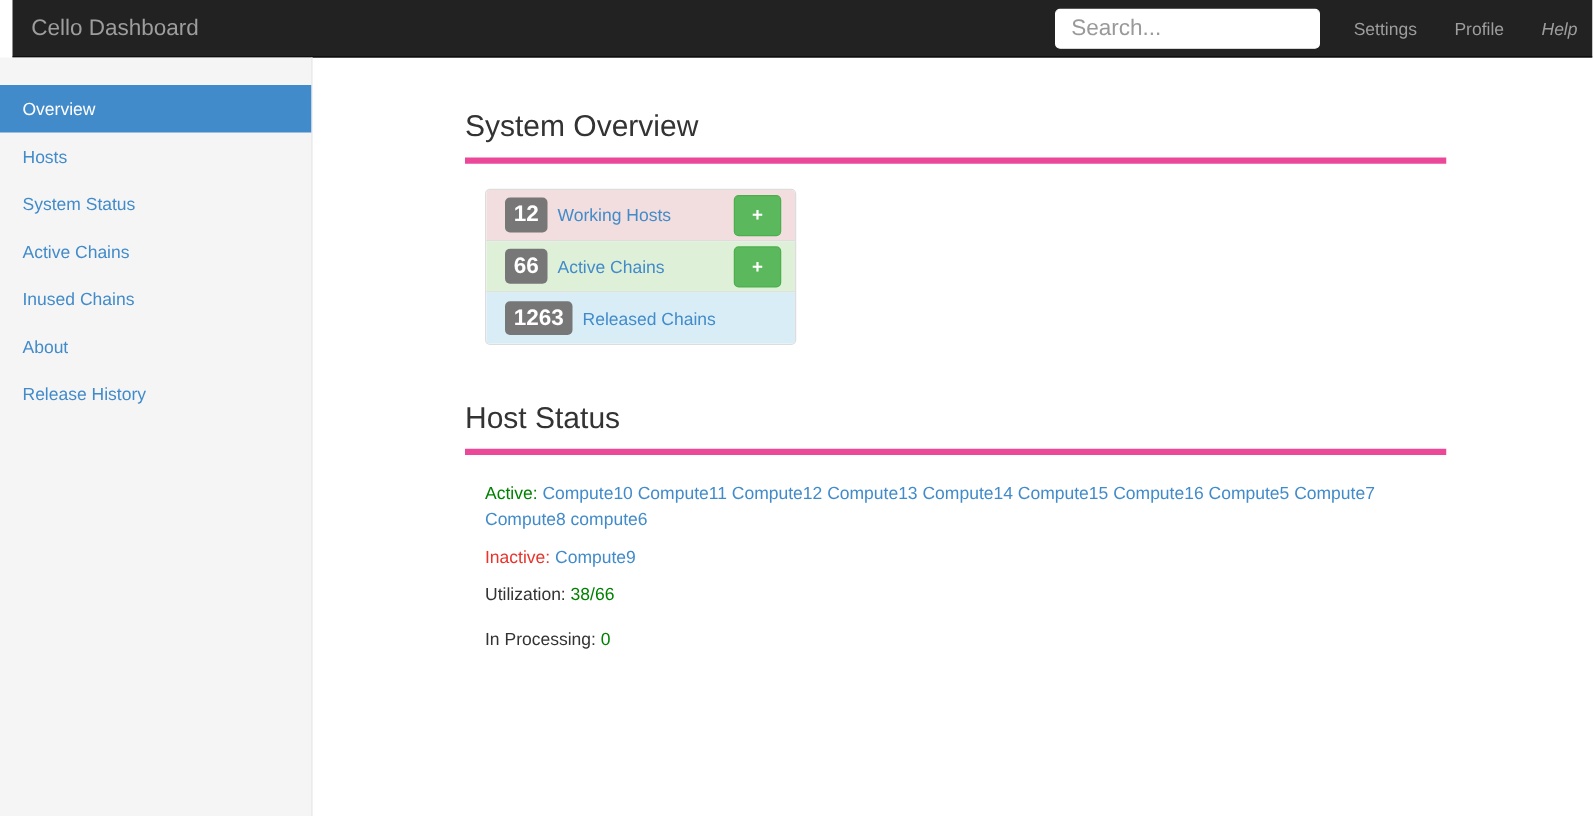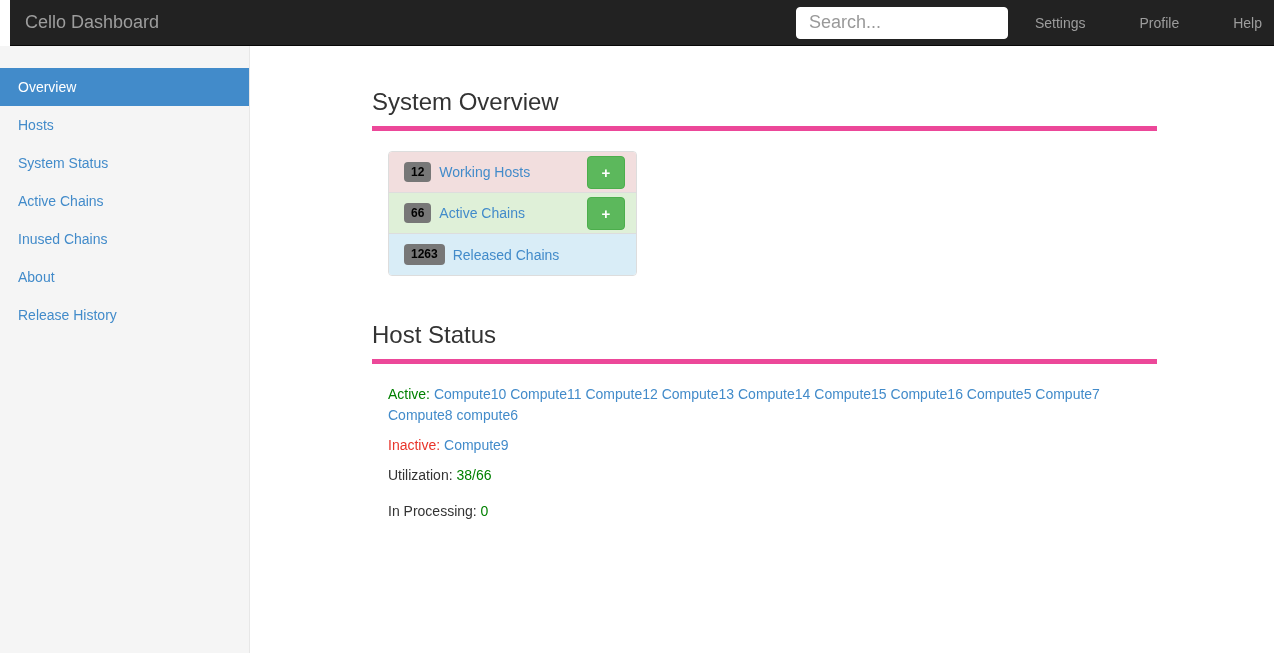--- a/index.html
+++ b/index.html
@@ -18,26 +18,26 @@
     color: #9d9d9d; font-size: 18px; padding: 0 15px; text-decoration: none;
     cursor: pointer; white-space: nowrap;
   }
   .search {
     margin-left: auto; width: 212px; height: 32px;
     border: 1px solid #fff; border-radius: 4px;
     padding: 0 12px; font-size: 18px; color: #ef4444;
     font-family: "Liberation Sans", sans-serif; outline: none;
   }
   .search::placeholder { color: #999; }
-  .nav-links { display: flex; margin-left: 12px; gap: 24px; }
+  .nav-links { display: flex; margin-left: 12px; }
   .nav-link {
     color: #9d9d9d; font-size: 14px; padding: 0 15px; text-decoration: none;
     cursor: pointer; white-space: nowrap;
   }
-  .nav-link:last-child { padding-right: 12px; }
+  .nav-link:last-child { padding-right: 12px; font-style: italic; }
   
   .layout { display: flex; height: 607px; }
   .sidebar {
     width: 250px; background: #f5f5f5; border-right: 1px solid #e7e7e7;
     padding-top: 22px; flex-shrink: 0;
   }
   .side-item {
     display: block; padding: 11px 18px; color: #428bca; font-size: 14px;
     text-decoration: none; cursor: pointer;
   }
@@ -58,21 +58,21 @@
   }
   .stat-row {
     display: flex; align-items: center; height: 41px;
     padding: 0 11px 0 15px; border-bottom: 1px solid #ddd;
   }
   .stat-row:last-child { border-bottom: none; }
   .stat-row.danger  { background: #f2dede; }
   .stat-row.success { background: #dff0d8; }
   .stat-row.info    { background: #d9edf7; }
   .badge {
-    background: #777; color: #000000; font-size: 12px; font-weight: bold;
+    background: #777; color: #ffffff; font-size: 18px; font-weight: bold;
     padding: 3px 7px; border-radius: 4px; margin-right: 8px; line-height: 1.2;
   }
   .stat-link { color: #428bca; text-decoration: none; cursor: pointer; }
   .add-btn {
     margin-left: auto; width: 38px; height: 33px;
     background: #5cb85c; border: 1px solid #4cae4c; border-radius: 4px;
     color: #fff; font-size: 15px; font-weight: bold; cursor: pointer;
     display: flex; align-items: center; justify-content: center;
     font-family: "Liberation Sans", sans-serif;
   }

